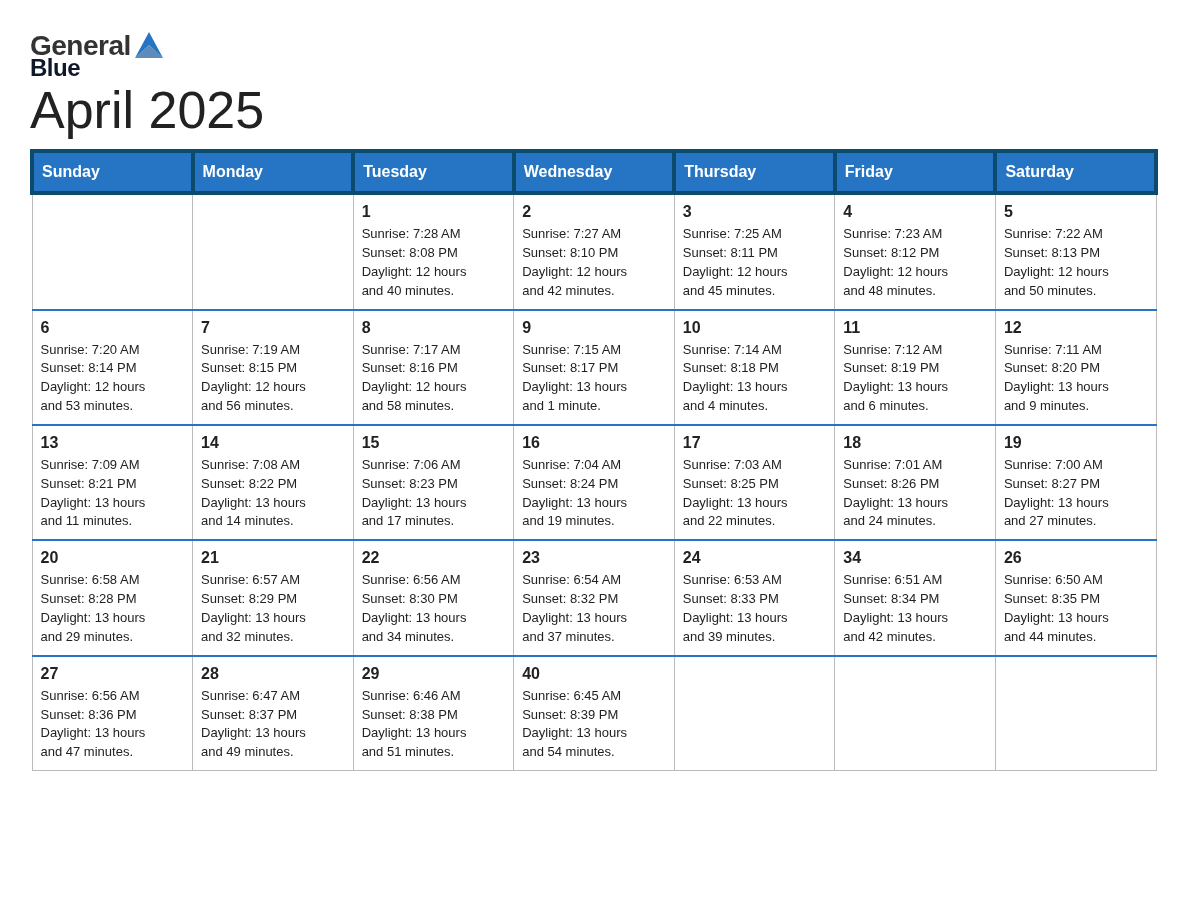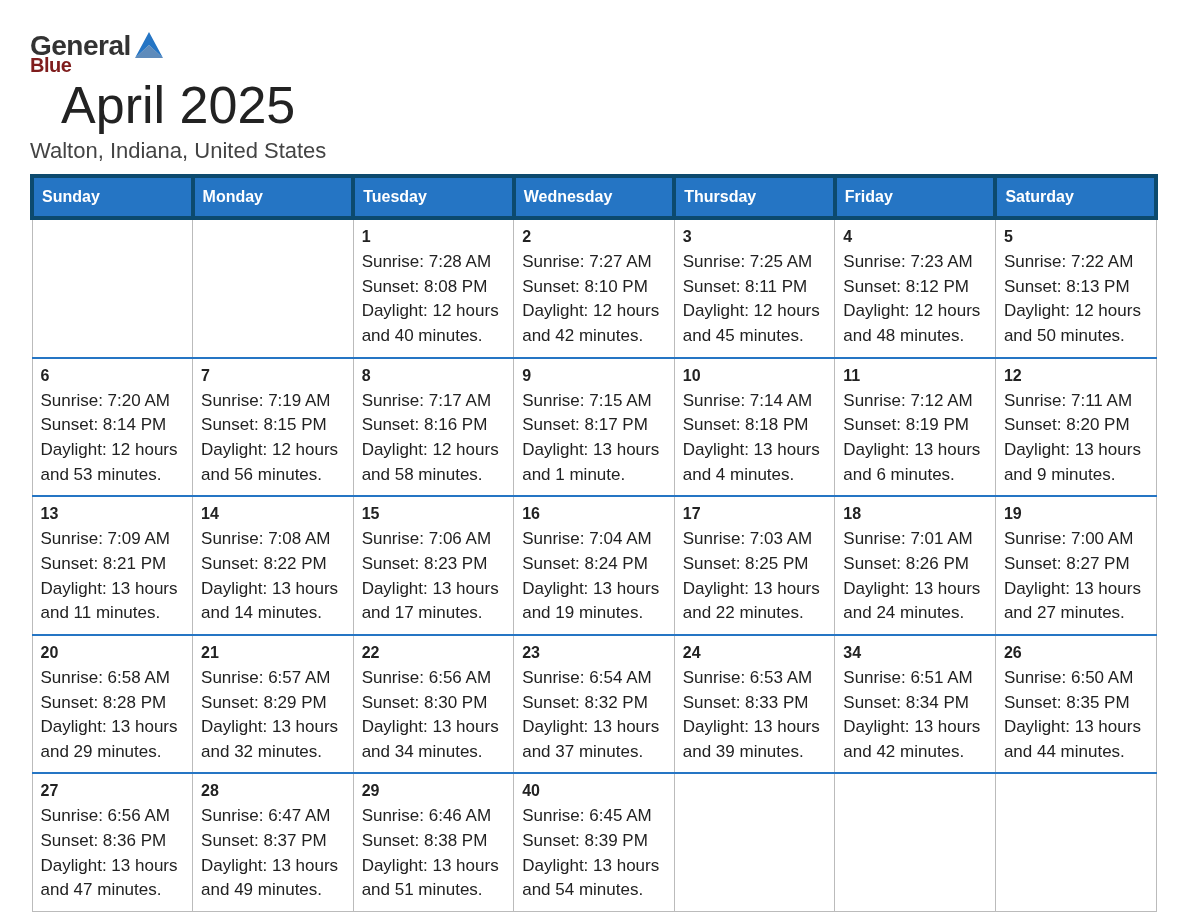--- a/index.html
+++ b/index.html
@@ -24,23 +24,23 @@
       align-items: flex-start;
       margin-top: 10px;
     }
     .logo-general {
       font-size: 28px;
       font-weight: bold;
       color: #333;
       letter-spacing: -0.5px;
     }
     .logo-blue {
-      font-size: 20px;
+      font-size: 24px;
       font-weight: bold;
-      color: #7f1d1d;
+      color: #0f172a;
       letter-spacing: -0.5px;
       margin-top: -8px;
       display: flex;
       align-items: center;
     }
     .title-block {
       text-align: center;
     }
     .main-title {
       font-size: 52px;
@@ -76,21 +76,21 @@
       font-size: 13px;
       color: #222;
     }
     .calendar tbody tr td .day-number {
       font-size: 16px;
       font-weight: bold;
       margin-bottom: 4px;
       display: block;
     }
     .calendar tbody tr td .day-info {
-      font-size: 17px;
+      font-size: 13px;
       line-height: 1.45;
       color: #222;
     }
     .calendar tbody tr td.empty {
       background: #fff;
     }
     .row-divider td {
       border-top: 2px solid #2575c4 !important;
     }
   </style>
@@ -105,21 +105,20 @@
         <svg width="28" height="26" viewBox="0 0 28 26">
           <polygon points="0,26 14,0 28,26 14,13" fill="#2575c4"></polygon>
           <polygon points="14,13 28,26 0,26" fill="#1a5a9e" opacity="0.7"></polygon>
         </svg>
       </span>
     </div>
     <div class="logo-blue">Blue</div>
   </div>
   <div class="title-block">
     <div class="main-title">April 2025</div>
-    <div class="subtitle">Walton, Indiana, United States</div>
   </div>
 </div>
 
 <table class="calendar">
   <thead>
     <tr>
 
     <th>Sunday</th>
         <th>Monday</th>
         <th>Tuesday</th>

